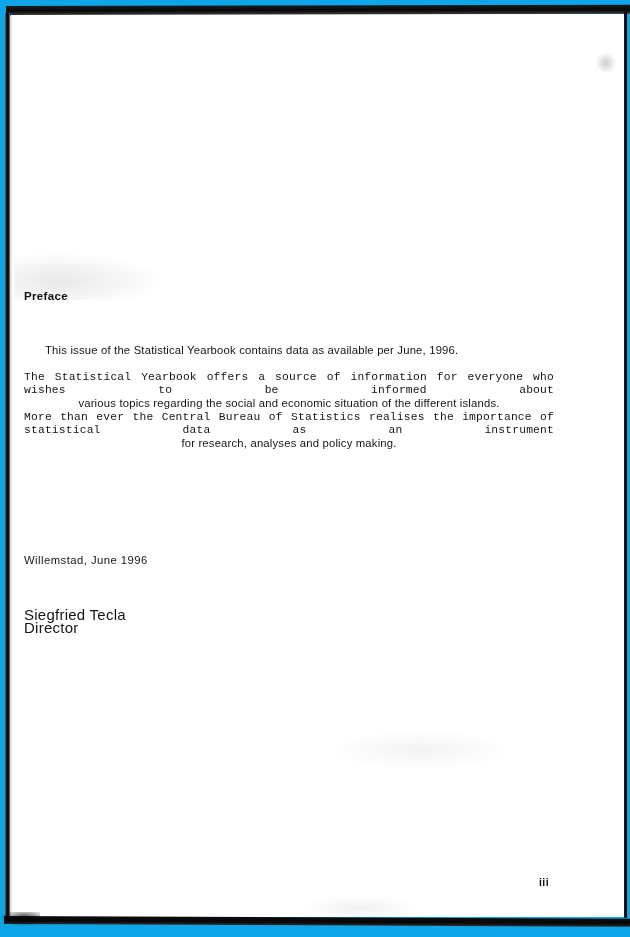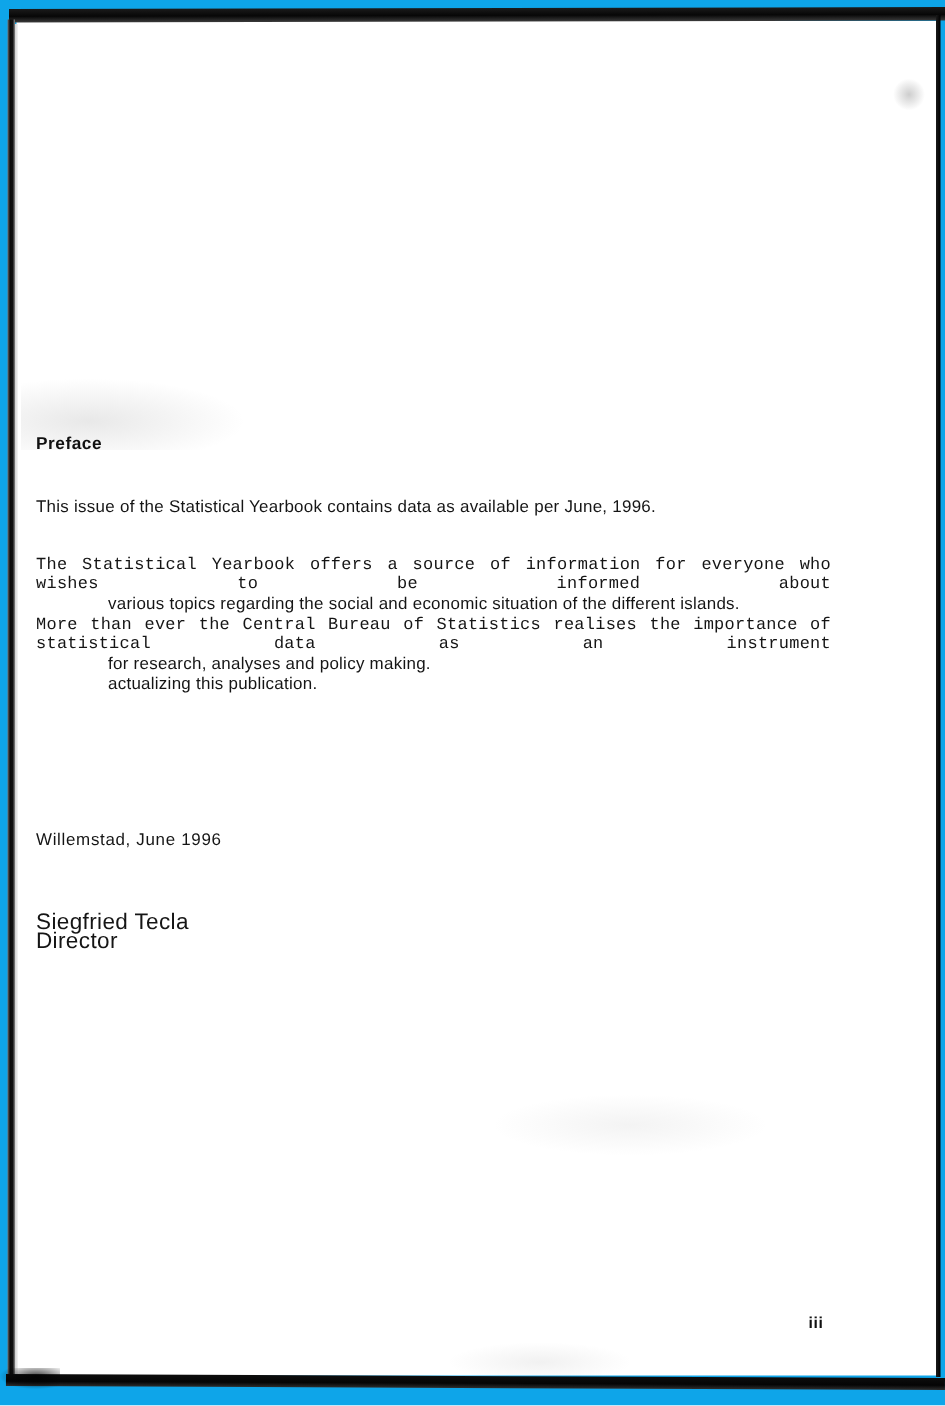--- a/index.html
+++ b/index.html
@@ -138,35 +138,34 @@
   .para {
     position: absolute;
     left: 0;
     width: 530px;
     font-size: 11.3px;
     line-height: 13.2px;
     color: #151515;
     letter-spacing: 0.18px;
   }
 
-  .para-intro { top: 332px; }
+  .para-intro { top: 344px; margin-left: 21px; }
   .para-body  { top: 371px; text-align: justify; }
 
   .just-line {
     display: block;
     text-align: justify;
     text-align-last: justify;
     white-space: pre-wrap;
     font-family: Liberation Mono, monospace;
   }
   .flush-line {
     display: block;
-    text-align: left;
+    text-align: center;
     white-space: pre-wrap;
-    margin-left: 48px;
   }
 
   .place-date {
     position: absolute;
     left: 0;
     top: 554px;
     font-size: 11.3px;
     letter-spacing: 0.45px;
     color: #151515;
   }
@@ -209,21 +208,20 @@
 
     <div class="section-title">Preface</div>
 
     <div class="para para-intro">This issue of the Statistical Yearbook contains data as available per June, 1996.</div>
 
     <div class="para para-body">
       <span class="just-line">The Statistical Yearbook offers a source of information for everyone who wishes to be informed about</span>
       <span class="flush-line">various topics regarding the social and economic situation of the different islands.</span>
       <span class="just-line">More than ever the Central Bureau of Statistics realises the importance of statistical data as an instrument</span>
       <span class="flush-line">for research, analyses and policy making.</span>
-      <span class="flush-line">actualizing this publication.</span>
     </div>
 
     <div class="place-date">Willemstad, June 1996</div>
 
     <div class="signature">
       <span class="sig-line">Siegfried Tecla</span>
       <span class="sig-line">Director</span>
     </div>
 
   </div>

